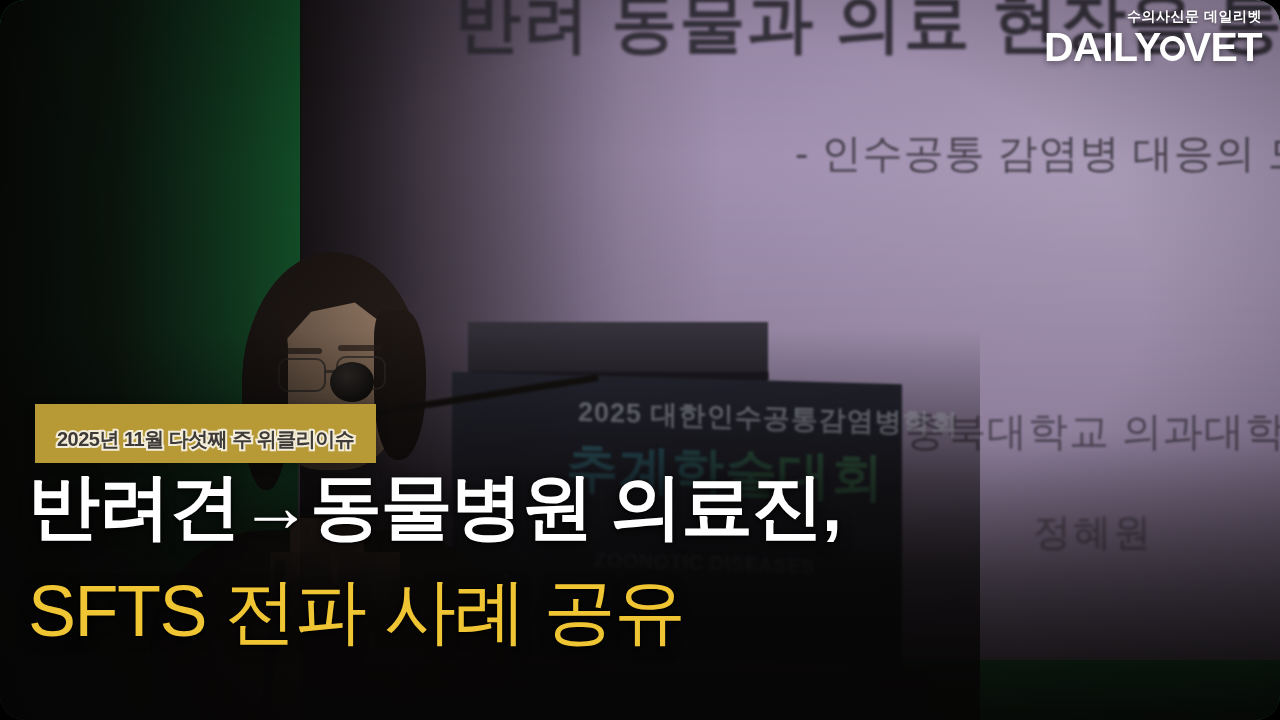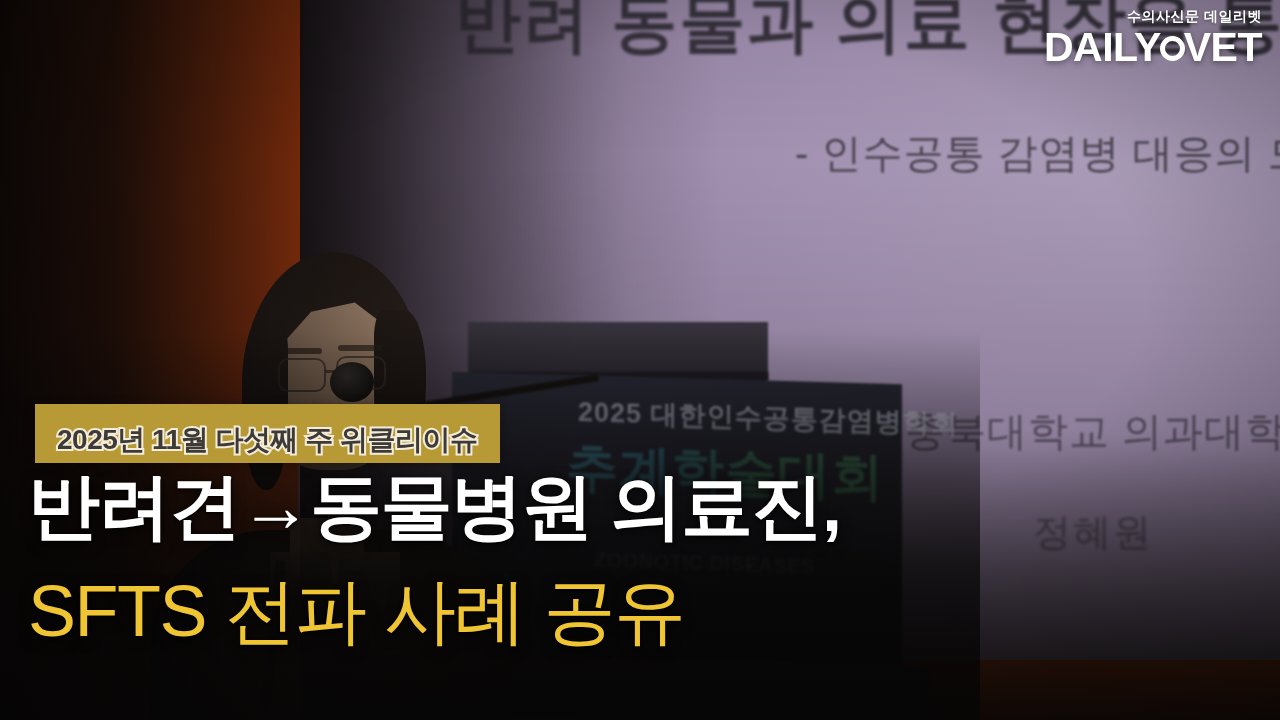--- a/index.html
+++ b/index.html
@@ -3,21 +3,22 @@
 <meta charset="utf-8">
 <style>
   * { margin:0; padding:0; box-sizing:border-box; }
   html,body { width:1280px; height:720px; overflow:hidden; background:#000; }
 
   .stage{
     position:relative;
     width:1280px; height:720px;
     overflow:hidden;
     font-family:"Liberation Sans","DejaVu Sans",sans-serif;
-    background:#c2410c;
+    background:#15803d;
+    border-radius:25px;
   }
 
   
   .photo{ position:absolute; inset:0; overflow:hidden; }
 
   
   .screen{
     position:absolute;
     left:300px; top:-40px; width:1060px; height:700px;
     background:
@@ -234,21 +235,21 @@
 
   
   .badge{
     position:absolute; left:35px; top:404px;
     height:59px; padding:0 22px;
     display:flex; align-items:center;
     background:#b79a36;
     box-shadow:0 2px 10px rgba(0,0,0,.35);
   }
   .badge-text{
-    font-size:28px; font-weight:800; letter-spacing:-0.5px;
+    font-size:20px; font-weight:800; letter-spacing:-0.5px;
     color:#3d3a38;
     -webkit-text-stroke:4px #f3ecd8;
     paint-order:stroke fill;
     white-space:nowrap;
     margin-top:12px;
   }
 
   .headline{ position:absolute; left:28px; top:470px; }
   .h-line1{
     font-size:72px; font-weight:800; letter-spacing:-1.5px; line-height:1.02;

